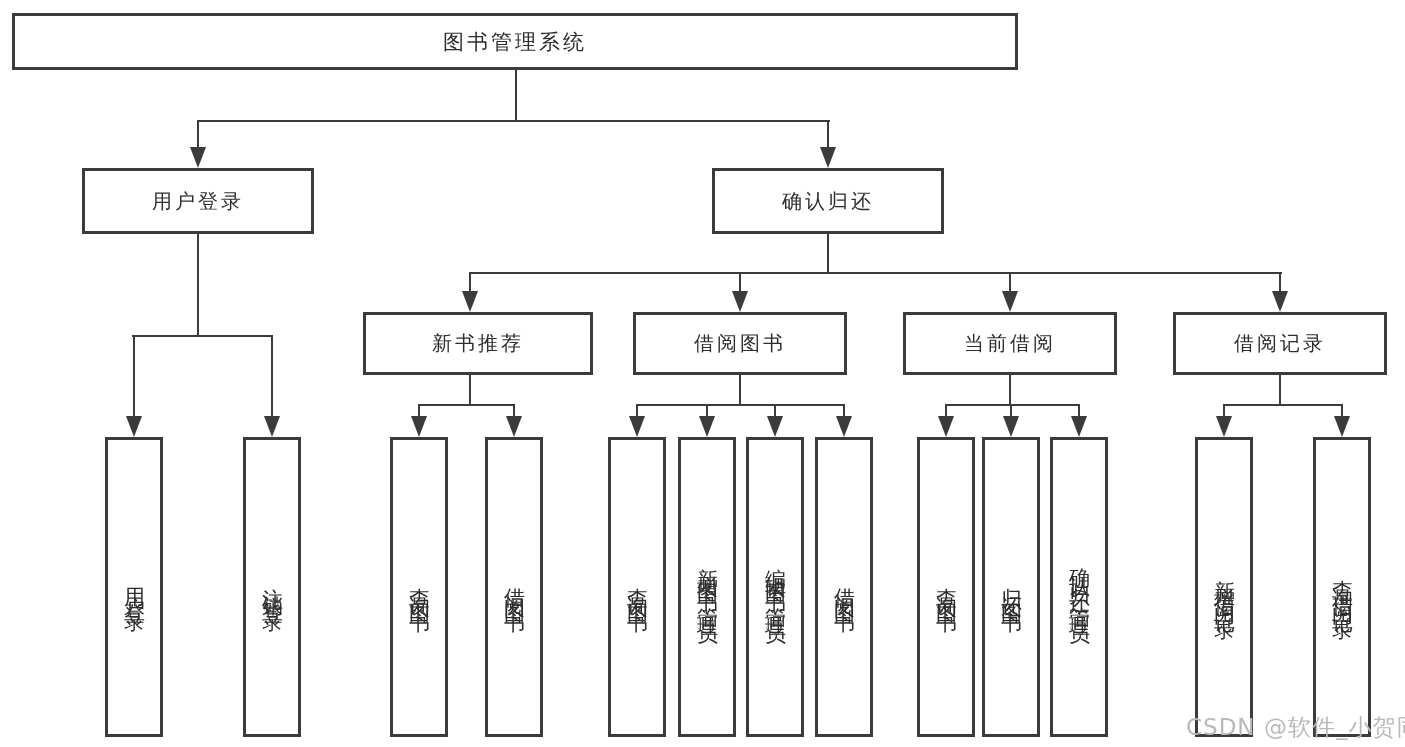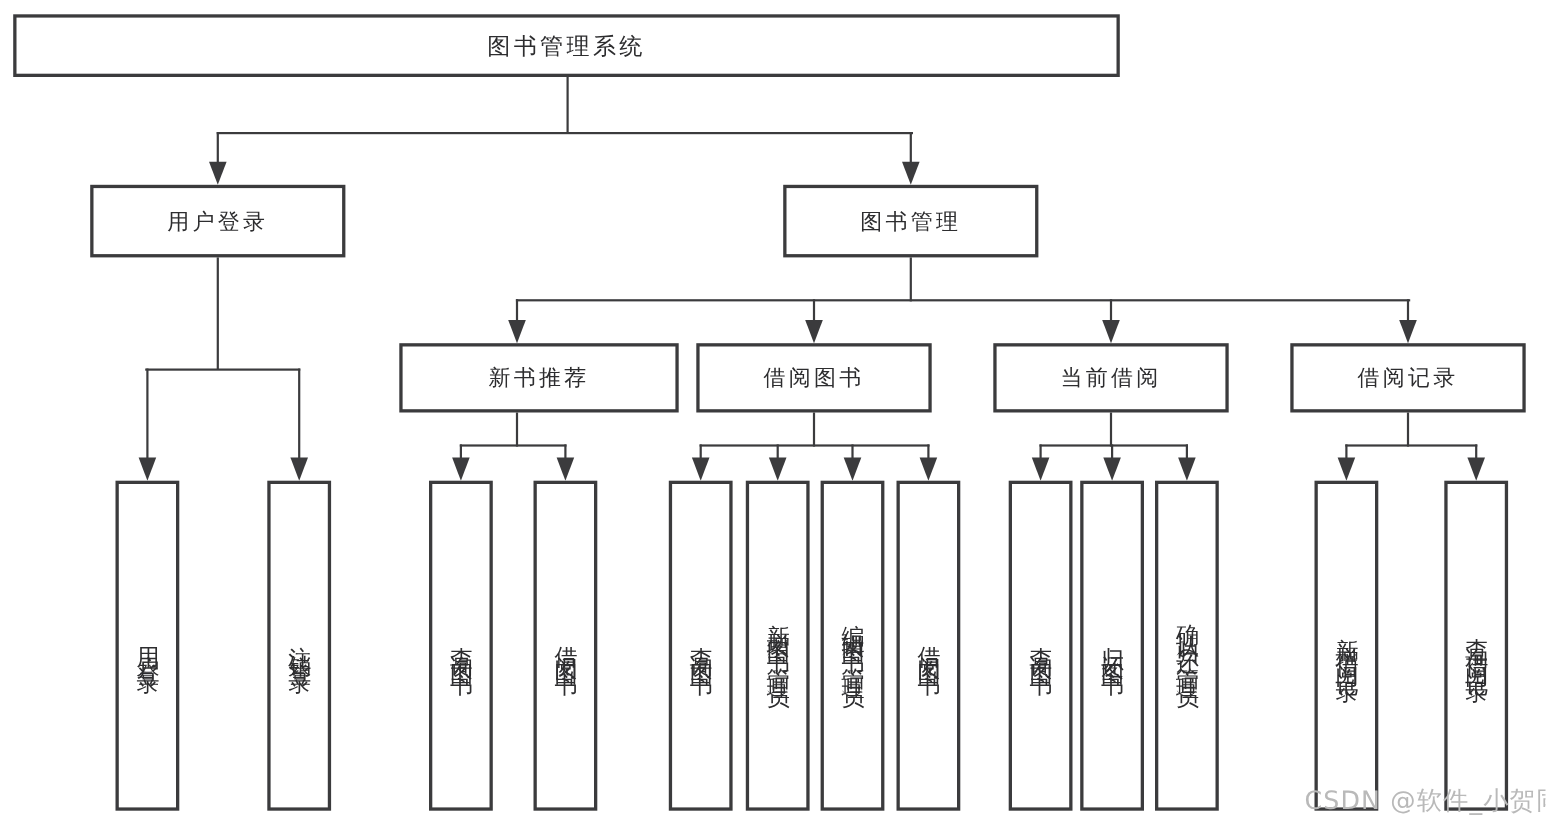--- a/index.html
+++ b/index.html
@@ -55,41 +55,41 @@
   <div class="node root" style="left:12px;top:13px;width:1006px;height:57px">图书管理系统</div>
 
   <div class="vl" style="left:515px;top:69px;height:52px"></div>
   <div class="hl" style="left:197px;top:120px;width:633px"></div>
   <div class="vl" style="left:197px;top:120px;height:30px"></div>
   <div class="ar" style="left:190px;top:147px"></div>
   <div class="vl" style="left:827px;top:120px;height:30px"></div>
   <div class="ar" style="left:820px;top:147px"></div>
 
   <div class="node" style="left:82px;top:168px;width:232px;height:66px">用户登录</div>
-  <div class="node" style="left:712px;top:168px;width:232px;height:66px">图书管理</div>
+  <div class="node" style="left:712px;top:168px;width:232px;height:66px">确认归还</div>
 
   <div class="vl" style="left:197px;top:234px;height:102px"></div>
   <div class="hl" style="left:132px;top:335px;width:141px"></div>
   <div class="vl" style="left:133px;top:335px;height:82px"></div>
   <div class="ar" style="left:126px;top:416px"></div>
   <div class="vl" style="left:271px;top:335px;height:82px"></div>
   <div class="ar" style="left:264px;top:416px"></div>
 
   <div class="vl" style="left:827px;top:234px;height:40px"></div>
   <div class="hl" style="left:469px;top:272px;width:813px"></div>
   <div class="vl" style="left:469px;top:272px;height:20px"></div>
   <div class="ar" style="left:462px;top:291px"></div>
   <div class="vl" style="left:739px;top:272px;height:20px"></div>
   <div class="ar" style="left:732px;top:291px"></div>
   <div class="vl" style="left:1009px;top:272px;height:20px"></div>
   <div class="ar" style="left:1002px;top:291px"></div>
   <div class="vl" style="left:1279px;top:272px;height:20px"></div>
   <div class="ar" style="left:1272px;top:291px"></div>
 
-  <div class="node" style="left:363px;top:312px;width:254px;height:63px">新书推荐</div>
+  <div class="node" style="left:363px;top:312px;width:230px;height:63px">新书推荐</div>
   <div class="node" style="left:633px;top:312px;width:214px;height:63px">借阅图书</div>
   <div class="node" style="left:903px;top:312px;width:214px;height:63px">当前借阅</div>
   <div class="node" style="left:1173px;top:312px;width:214px;height:63px">借阅记录</div>
 
   <div class="vl" style="left:469px;top:375px;height:31px"></div>
   <div class="hl" style="left:418px;top:404px;width:97px"></div>
   <div class="vl" style="left:418px;top:404px;height:14px"></div>
   <div class="ar" style="left:411px;top:416px"></div>
   <div class="vl" style="left:513px;top:404px;height:14px"></div>
   <div class="ar" style="left:506px;top:416px"></div>

